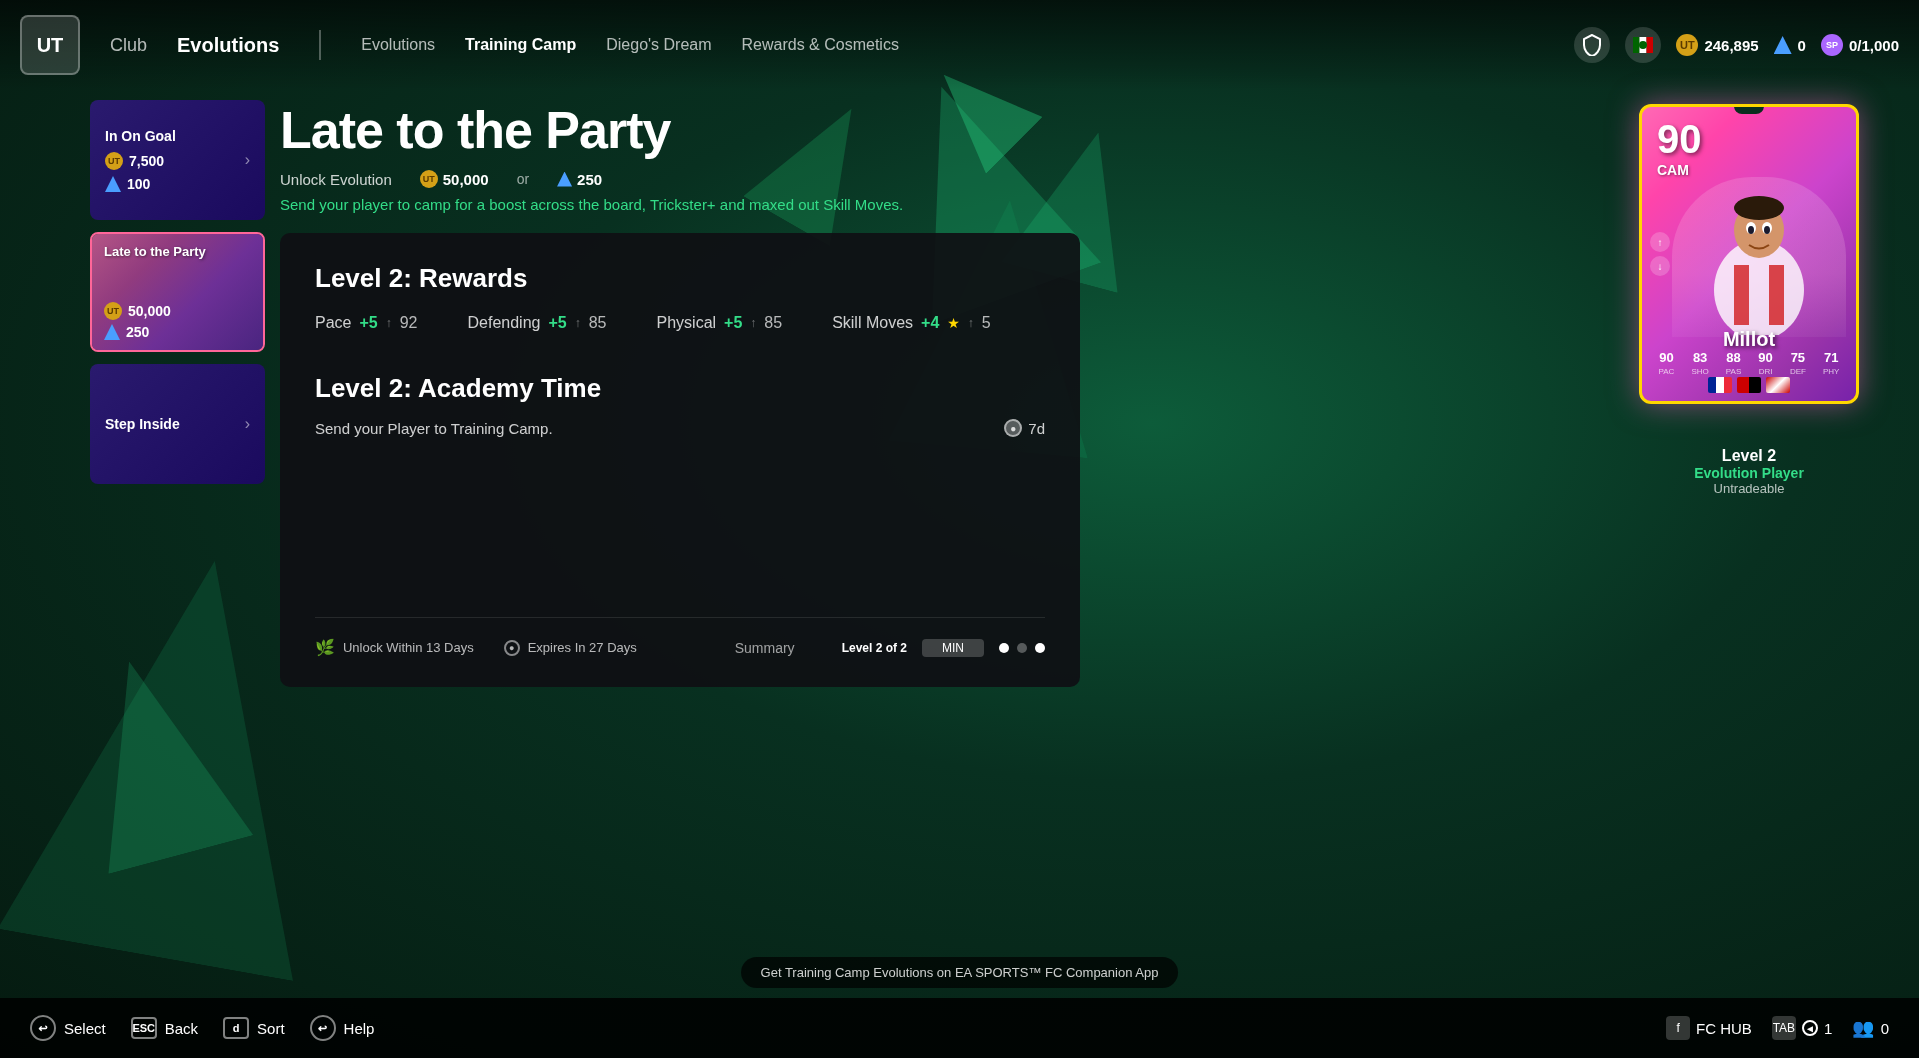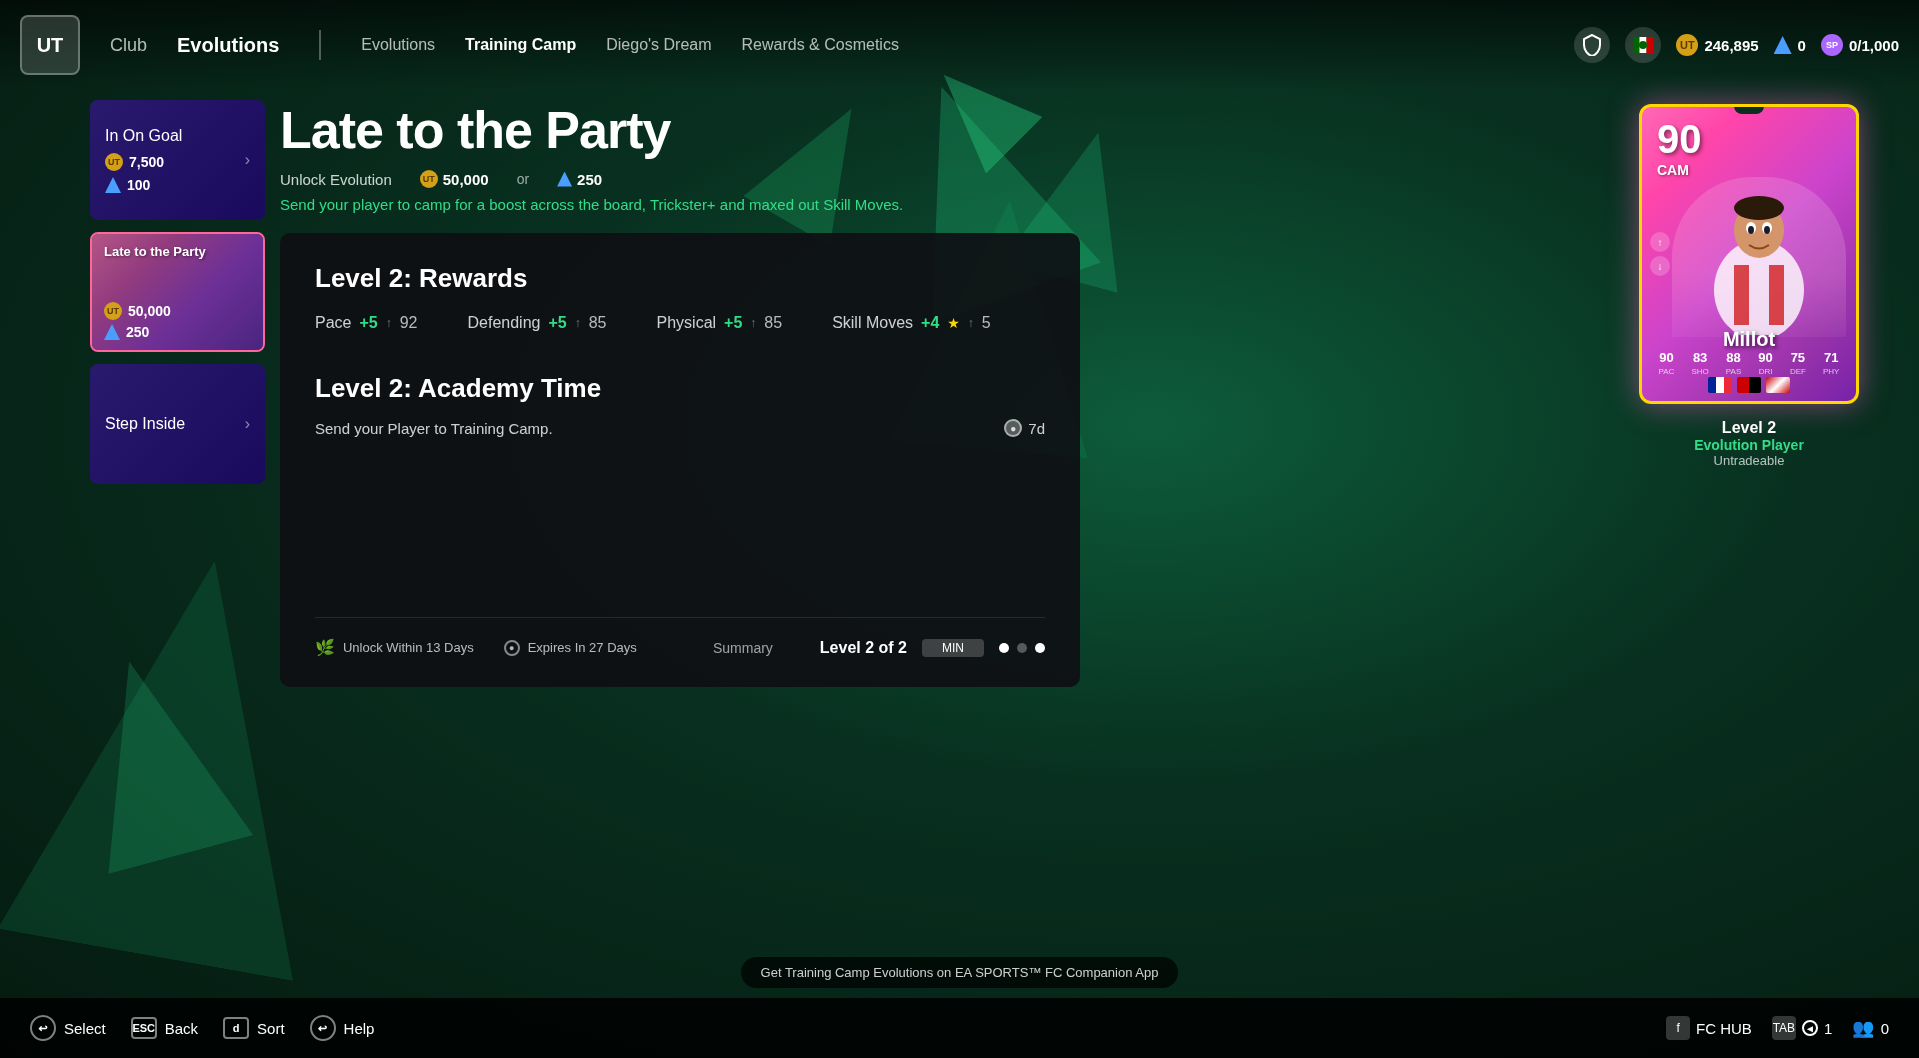--- a/index.html
+++ b/index.html
@@ -158,22 +158,22 @@
       position: relative;
     }
     .sidebar-card.normal {
       background: linear-gradient(135deg, #2a1a6e 0%, #1a0a5e 100%);
       display: flex;
       align-items: center;
       justify-content: space-between;
       padding: 12px 15px;
     }
     .sidebar-card-label {
-      font-size: 16px;
-      font-weight: normal;
+      font-size: 14px;
+      font-weight: bold;
       color: white;
     }
     .sidebar-card-costs {
       display: flex;
       flex-direction: column;
       gap: 6px;
       margin-top: 8px;
     }
     .cost-item {
       display: flex;
@@ -402,21 +402,21 @@
     .footer-right {
       display: flex;
       align-items: center;
       gap: 15px;
     }
     .summary-label {
       font-size: 14px;
       color: rgba(255,255,255,0.6);
     }
     .level-indicator {
-      font-size: 16px;
+      font-size: 12px;
       color: white;
       font-weight: bold;
       padding-left: 32px;
     }
     .level-dots {
       display: flex;
       align-items: center;
       gap: 8px;
     }
     .level-dot {
@@ -554,20 +554,21 @@
       background: linear-gradient(90deg, #002395 33%, white 33%, white 66%, #ED2939 66%);
     }
     .card-level-info {
       margin-top: 15px;
       text-align: center;
     }
     .card-level-text {
       font-size: 16px;
       font-weight: bold;
       color: white;
+      margin-top: 28px;
     }
     .card-evo-text {
       font-size: 14px;
       color: #33dd88;
       font-weight: bold;
     }
     .card-untrade-text {
       font-size: 13px;
       color: rgba(255,255,255,0.7);
     }

